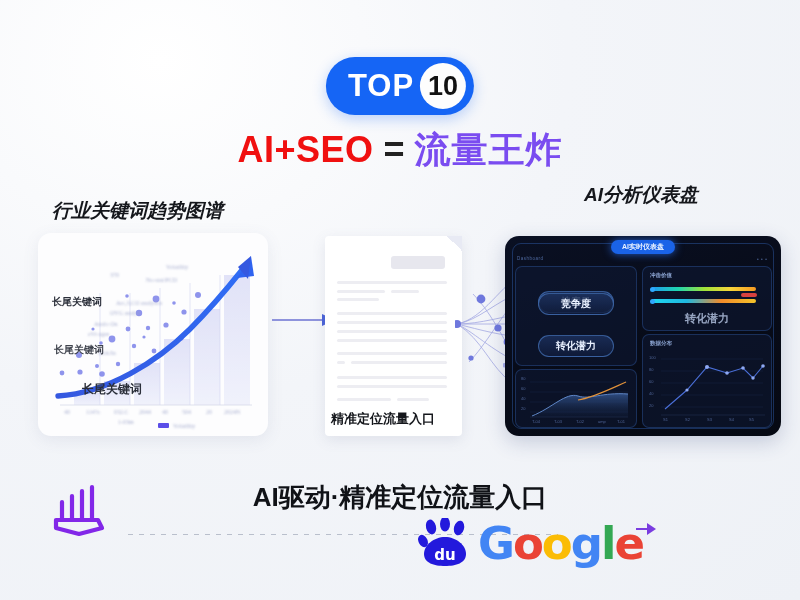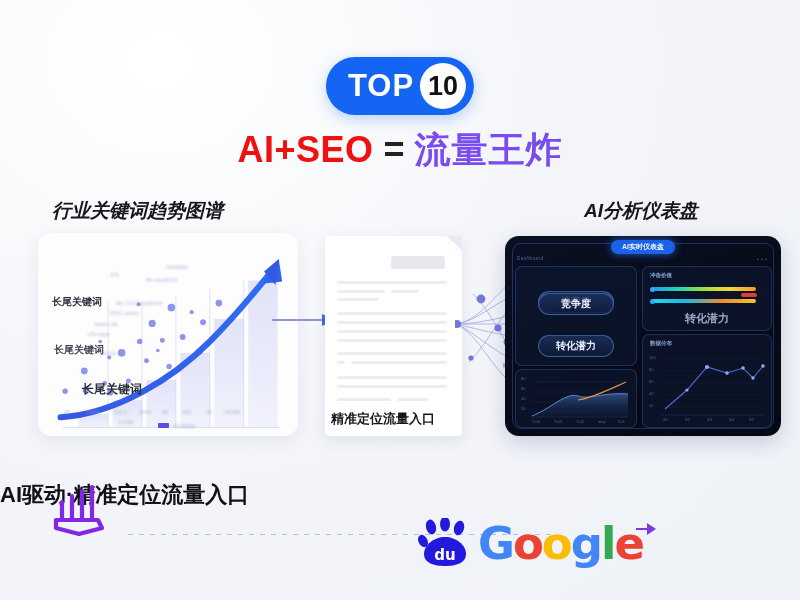--- a/index.html
+++ b/index.html
@@ -35,25 +35,25 @@
     position:absolute;left:0;right:0;top:126px;text-align:center;
     font-size:36px;font-weight:bold;white-space:nowrap;
   }
   .headline .red{color:#f01010;letter-spacing:.5px;}
   .headline .eq{color:#222;margin:0 10px;}
   .headline .purple{color:#7a4cf0;letter-spacing:1px;}
 
   
   .cap{position:absolute;font-size:19px;font-weight:bold;color:#15171c;white-space:nowrap;font-style:italic;}
   .cap-left{left:52px;top:198px;}
-  .cap-right{left:584px;top:198px;}
+  .cap-right{left:584px;top:182px;}
 
   
   .card-left{
-    position:absolute;left:38px;top:233px;width:260px;height:203px;
+    position:absolute;left:38px;top:233px;width:230px;height:203px;
     background:#fdfdfe;border-radius:13px;
     box-shadow:0 4px 16px rgba(90,100,140,.10);
     overflow:hidden;
     font-family:Liberation Serif, serif;
   }
   .card-left .plot{position:absolute;inset:0;}
   .blurtxt{
     position:absolute;color:#9aa2c8;font-size:6px;
     filter:blur(.9px);white-space:nowrap;opacity:.85;
   }
@@ -142,22 +142,22 @@
   .gtag{position:absolute;right:14px;top:26px;background:#d8413f;border-radius:2px;
         width:16px;height:4px;}
   .gauge-label{
     position:absolute;left:0;right:0;bottom:4px;text-align:center;
     font-size:11px;font-weight:bold;color:#cfe0ff;opacity:.72;filter:blur(.5px);
   }
   .axis-lab{position:absolute;font-size:4px;color:#4e6394;filter:blur(.4px);}
 
   
   .footer-title{
-    position:absolute;left:0;right:0;top:480px;
-    font-size:22px;font-weight:bold;color:#101217;white-space:nowrap;
+    position:absolute;left:0;right:0;top:480px;text-align:center;
+    font-size:26px;font-weight:bold;color:#101217;white-space:nowrap;
   }
   .rank-icon{position:absolute;left:48px;top:484px;width:62px;height:56px;}
   .dash-line{
     position:absolute;left:128px;top:534px;width:430px;height:1px;
     background:repeating-linear-gradient(90deg,#b9bfcc 0 5px,transparent 5px 11px);
   }
   .logos{position:absolute;left:418px;top:518px;display:flex;align-items:center;gap:6px;}
   .baidu{display:flex;align-items:flex-end;gap:1px;}
   .baidu-cn{color:#e32119;font-size:39px;font-weight:bold;letter-spacing:-1px;line-height:1;}
   .google{font-size:45px;font-weight:bold;line-height:1;letter-spacing:-2px;

